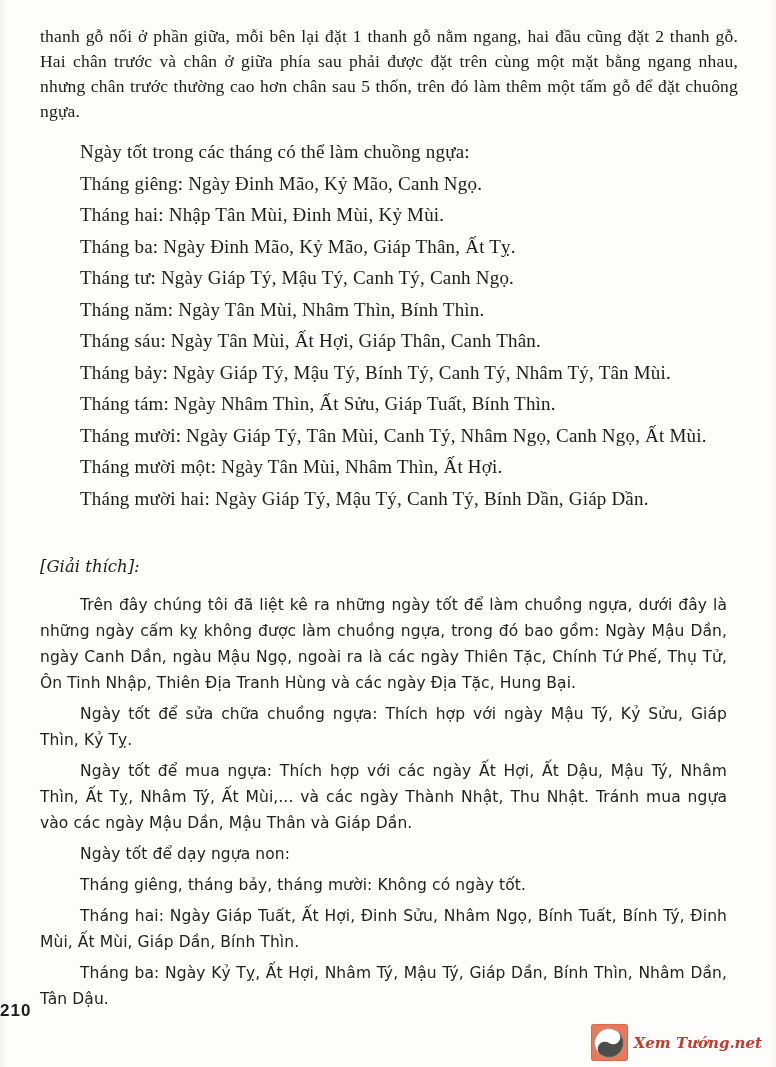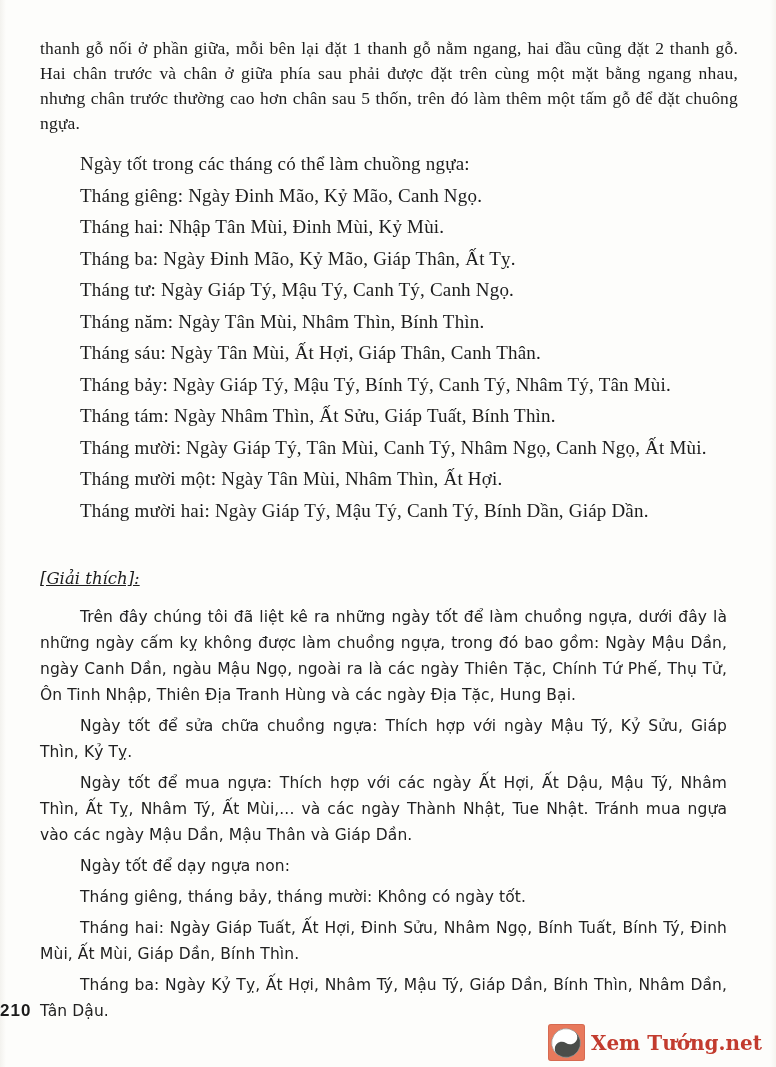--- a/index.html
+++ b/index.html
@@ -8,21 +8,21 @@
     background: #fbfbf9;
     position: relative;
     overflow: hidden;
     font-family: "Liberation Serif", serif;
     color: #1c1c1c;
     -webkit-font-smoothing: antialiased;
   }
   .page {
     position: absolute; inset: 0;
     background: linear-gradient(90deg, #f3f2ee 0px, #fdfdfb 6px, #fdfdfb 770px, #f5f4f0 776px);
-    padding: 36px 38px 0 40px;
+    padding: 24px 38px 0 40px;
     box-sizing: border-box;
   }
   .intro {
     font-size: 17.5px;
     line-height: 25px;
     text-align: justify;
     letter-spacing: 0.2px;
     margin: 0;
   }
   .month-list { margin-top: 12px; }
@@ -33,21 +33,20 @@
     line-height: 31.5px;
     white-space: nowrap;
     letter-spacing: 0.2px;
   }
   .explain-label {
     margin-top: 42px;
     font-family: "DejaVu Serif", serif;
     font-style: italic;
     font-size: 16.5px;
     line-height: 22px;
-    text-decoration: underline;
   }
   .hand-block { margin-top: 14px; }
   .hand-para {
     font-family: "DejaVu Sans", sans-serif;
     font-size: 15.5px;
     line-height: 26px;
     color: #222;
     text-align: justify;
     text-indent: 40px;
     margin: 0 11px 5px 0;
@@ -71,22 +70,23 @@
   }
   .wm-icon-box {
     width: 37px; height: 37px;
     border-radius: 3px;
     display: flex; align-items: center; justify-content: center;
     box-shadow: 0 0 0 1px rgba(180,80,60,0.35) inset;
   }
   .wm-icon-box svg { width: 30px; height: 30px; transform: rotate(35deg); }
   .wm-text {
     font-family: "DejaVu Serif", serif;
+    font-style: italic;
     font-weight: bold;
-    font-size: 20px;
+    font-size: 15px;
     white-space: nowrap;
   }
 </style>
 </head>
 <body>
 
 <div class="page">
 
   <p class="intro">thanh gỗ nối ở phần giữa, mỗi bên lại đặt 1 thanh gỗ nằm ngang, hai đầu cũng đặt 2 thanh gỗ. Hai chân trước và chân ở giữa phía sau phải được đặt trên cùng một mặt bằng ngang nhau, nhưng chân trước thường cao hơn chân sau 5 thốn, trên đó làm thêm một tấm gỗ để đặt chuông ngựa.</p>
 
@@ -103,21 +103,21 @@
     <div class="month-line">Tháng mười: Ngày Giáp Tý, Tân Mùi, Canh Tý, Nhâm Ngọ, Canh Ngọ, Ất Mùi.</div>
     <div class="month-line">Tháng mười một: Ngày Tân Mùi, Nhâm Thìn, Ất Hợi.</div>
     <div class="month-line">Tháng mười hai: Ngày Giáp Tý, Mậu Tý, Canh Tý, Bính Dần, Giáp Dần.</div>
   </div>
 
   <div class="explain-label">[Giải thích]:</div>
 
   <div class="hand-block">
     <p class="hand-para">Trên đây chúng tôi đã liệt kê ra những ngày tốt để làm chuồng ngựa, dưới đây là những ngày cấm kỵ không được làm chuồng ngựa, trong đó bao gồm: Ngày Mậu Dần, ngày Canh Dần, ngàu Mậu Ngọ, ngoài ra là các ngày Thiên Tặc, Chính Tứ Phế, Thụ Tử, Ôn Tinh Nhập, Thiên Địa Tranh Hùng và các ngày Địa Tặc, Hung Bại.</p>
     <p class="hand-para">Ngày tốt để sửa chữa chuồng ngựa: Thích hợp với ngày Mậu Tý, Kỷ Sửu, Giáp Thìn, Kỷ Tỵ.</p>
-    <p class="hand-para">Ngày tốt để mua ngựa: Thích hợp với các ngày Ất Hợi, Ất Dậu, Mậu Tý, Nhâm Thìn, Ất Tỵ, Nhâm Tý, Ất Mùi,... và các ngày Thành Nhật, Tue Nhật. Tránh mua ngựa vào các ngày Mậu Dần, Mậu Thân và Giáp Dần.</p>
+    <p class="hand-para">Ngày tốt để mua ngựa: Thích hợp với các ngày Ất Hợi, Ất Dậu, Mậu Tý, Nhâm Thìn, Ất Tỵ, Nhâm Tý, Ất Mùi,... và các ngày Thành Nhật, Thu Nhật. Tránh mua ngựa vào các ngày Mậu Dần, Mậu Thân và Giáp Dần.</p>
     <p class="hand-para">Ngày tốt để dạy ngựa non:</p>
     <p class="hand-para">Tháng giêng, tháng bảy, tháng mười: Không có ngày tốt.</p>
     <p class="hand-para">Tháng hai: Ngày Giáp Tuất, Ất Hợi, Đinh Sửu, Nhâm Ngọ, Bính Tuất, Bính Tý, Đinh Mùi, Ất Mùi, Giáp Dần, Bính Thìn.</p>
     <p class="hand-para">Tháng ba: Ngày Kỷ Tỵ, Ất Hợi, Nhâm Tý, Mậu Tý, Giáp Dần, Bính Thìn, Nhâm Dần, Tân Dậu.</p>
   </div>
 
   <div class="page-number">210</div>
 
   <div class="watermark">
     <span class="wm-icon-box" style="background: rgb(232, 121, 92);">

